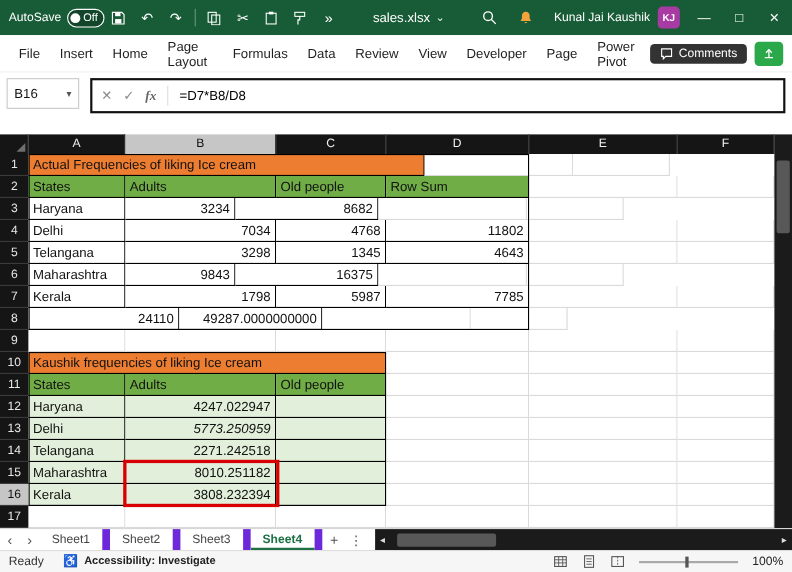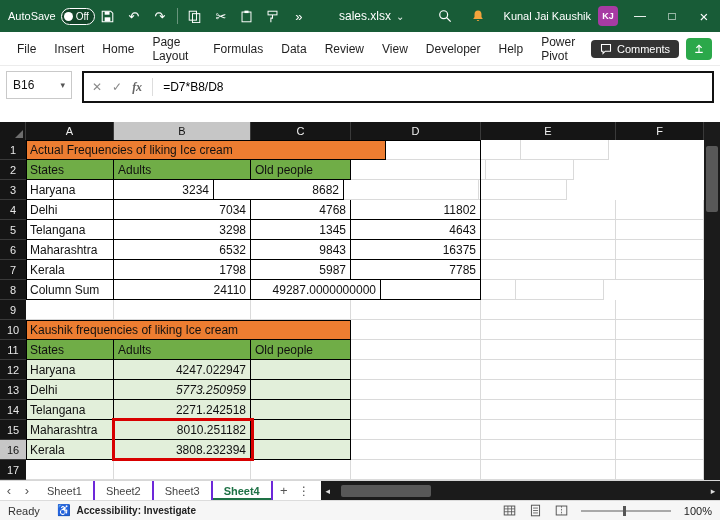--- a/index.html
+++ b/index.html
@@ -57,21 +57,21 @@
   .t1{left:26px;top:18px;width:455px;height:160px;border:1px solid #000;}
   .t2{left:26px;top:198px;width:325px;height:140px;border:1px solid #000;}
   .redbox{left:112px;top:296px;width:142px;height:43px;border:3px solid #D80000;z-index:5;}
   .vscroll{position:absolute;top:0;right:0;bottom:0;width:16px;background:#1b1b1b;z-index:6;}
   .vthumb{position:absolute;left:2px;right:2px;top:24px;height:66px;background:#585858;border-radius:2px;}
 
   
   .tabbar{height:20px;display:flex;align-items:stretch;background:#fff;border-top:1px solid #d7d7d7;box-sizing:border-box;}
   .tnav{width:18px;display:flex;align-items:center;justify-content:center;color:#555;font-size:13px;}
   .sheettabs{display:flex;align-items:stretch;}
-  .stab{padding:0 11px;font-size:11px;color:#444;display:flex;align-items:center;border-right:2px solid #6d28d9;}
+  .stab{padding:0 11px;font-size:11px;color:#444;display:flex;align-items:center;border-right:7px solid #6d28d9;}
   .stab.active{color:#1E7145;font-weight:bold;box-shadow:inset 0 -2px 0 #1E7145;background:#fff;}
   .addtab{width:22px;display:flex;align-items:center;justify-content:center;color:#555;font-size:13px;}
   .tdots{width:18px;display:flex;align-items:center;justify-content:center;color:#555;font-size:12px;}
   .hscroll{flex:1;background:#1b1b1b;display:flex;align-items:center;position:relative;margin-left:8px;}
   .harrow{color:#ddd;font-size:9px;width:14px;text-align:center;}
   .harrow.right{margin-left:auto;}
   .hthumb{width:90px;height:12px;background:#585858;border-radius:2px;margin-left:6px;}
 
   
   .statusbar{height:20px;background:#f6f6f6;border-top:1px solid #dcdcdc;display:flex;align-items:center;font-size:11px;color:#333;box-sizing:border-box;padding:0 8px;}
@@ -158,21 +158,21 @@
     <div class="mtabs" id="mtabs">
         <div class="mtab">File</div>
         <div class="mtab">Insert</div>
         <div class="mtab">Home</div>
         <div class="mtab">Page Layout</div>
         <div class="mtab">Formulas</div>
         <div class="mtab">Data</div>
         <div class="mtab">Review</div>
         <div class="mtab">View</div>
         <div class="mtab">Developer</div>
-        <div class="mtab">Help</div>
+        <div class="mtab">Page</div>
         <div class="mtab">Power Pivot</div>
       </div>
     <div class="comments-btn">
       <svg width="12" height="12" viewBox="0 0 16 16">
           <path d="M2 2h12v9H7l-3 3v-3H2z" fill="none" stroke="#fff" stroke-width="1.4"></path>
         </svg>
       <span>Comments</span>
     </div>
     <div class="share-btn">
       <svg width="12" height="12" viewBox="0 0 16 16">
@@ -212,20 +212,21 @@
           <div class="rn">1</div>
           <div class="cell orange" style="width: 360px;">Actual Frequencies of liking Ice cream</div>
           <div class="cell" style="width: 135px;"></div>
           <div class="cell" style="width: 88px;"></div>
         </div>
         <div class="grow">
           <div class="rn">2</div>
           <div class="cell green" style="width: 88px;">States</div>
           <div class="cell green" style="width: 137px;">Adults</div>
           <div class="cell green" style="width: 100px;">Old people</div>
+          <div class="cell green" style="width: 130px;">Row Sum</div>
           <div class="cell" style="width: 135px;"></div>
           <div class="cell" style="width: 88px;"></div>
         </div>
         <div class="grow">
           <div class="rn">3</div>
           <div class="cell tc" style="width: 88px;">Haryana</div>
           <div class="cell tc num" style="width: 100px;">3234</div>
           <div class="cell tc num" style="width: 130px;">8682</div>
           <div class="cell" style="width: 135px;"></div>
           <div class="cell" style="width: 88px;"></div>
@@ -244,38 +245,36 @@
           <div class="cell tc" style="width: 88px;">Telangana</div>
           <div class="cell tc num" style="width: 137px;">3298</div>
           <div class="cell tc num" style="width: 100px;">1345</div>
           <div class="cell tc num" style="width: 130px;">4643</div>
           <div class="cell" style="width: 135px;"></div>
           <div class="cell" style="width: 88px;"></div>
         </div>
         <div class="grow">
           <div class="rn">6</div>
           <div class="cell tc" style="width: 88px;">Maharashtra</div>
-          <div class="cell tc num" style="width: 137px;">6532</div>
           <div class="cell tc num" style="width: 100px;">9843</div>
           <div class="cell tc num" style="width: 130px;">16375</div>
           <div class="cell" style="width: 135px;"></div>
           <div class="cell" style="width: 88px;"></div>
         </div>
         <div class="grow">
           <div class="rn">7</div>
           <div class="cell tc" style="width: 88px;">Kerala</div>
           <div class="cell tc num" style="width: 137px;">1798</div>
           <div class="cell tc num" style="width: 100px;">5987</div>
           <div class="cell tc num" style="width: 130px;">7785</div>
           <div class="cell" style="width: 135px;"></div>
           <div class="cell" style="width: 88px;"></div>
         </div>
         <div class="grow">
           <div class="rn">8</div>
-          <div class="cell tc" style="width: 88px;">Column Sum</div>
           <div class="cell tc num" style="width: 137px; text-align: right;">24110</div>
           <div class="cell tc num" style="width: 130px;">49287.0000000000</div>
           <div class="cell" style="width: 135px;"></div>
           <div class="cell" style="width: 88px;"></div>
         </div>
         <div class="grow">
           <div class="rn">9</div>
           <div class="cell" style="width: 88px;"></div>
           <div class="cell" style="width: 137px;"></div>
           <div class="cell" style="width: 100px;"></div>

